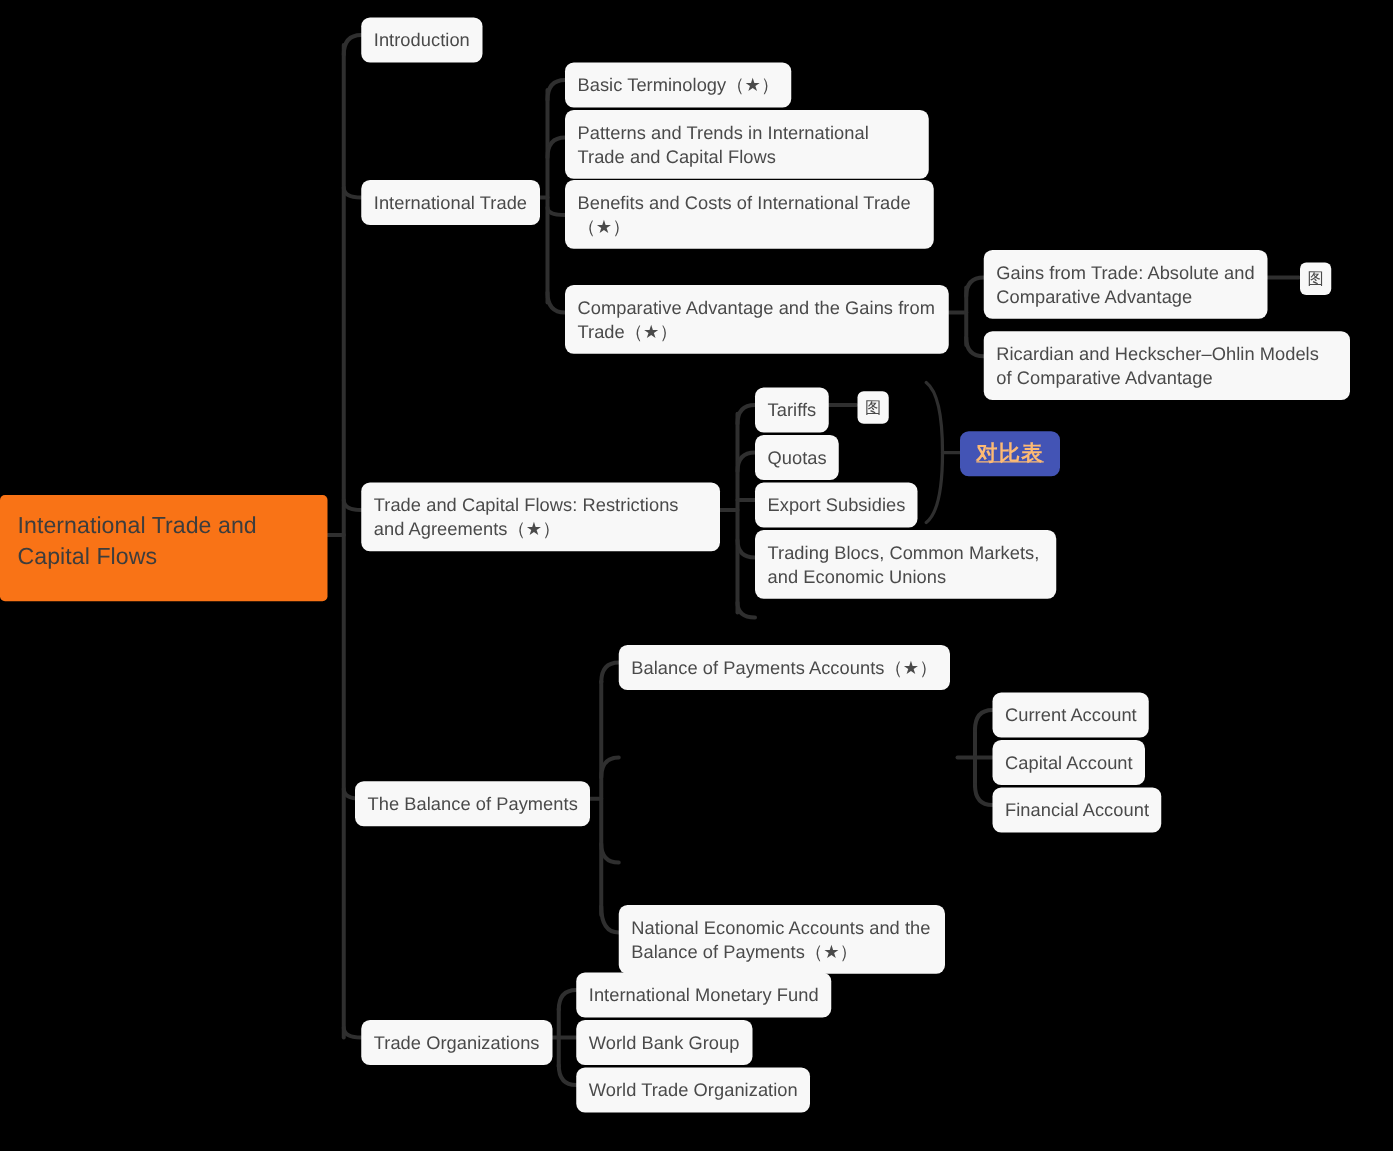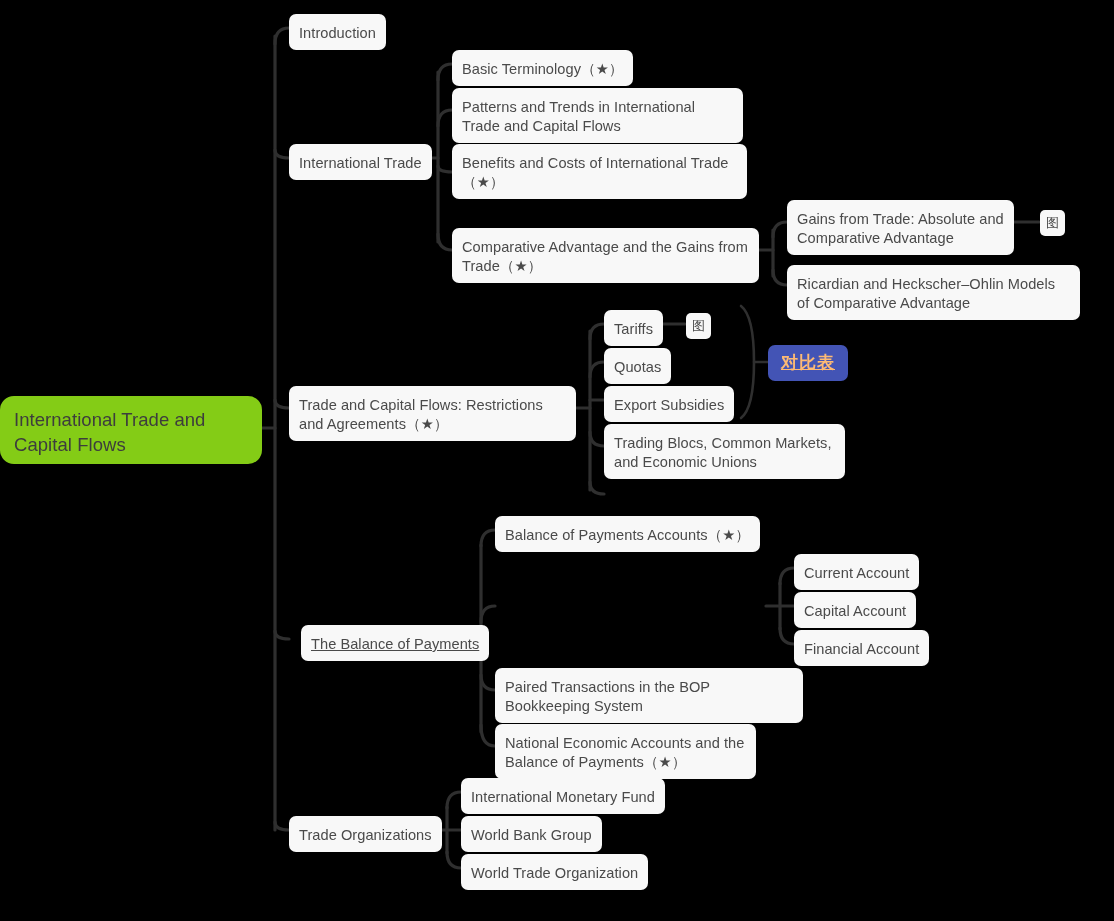--- a/index.html
+++ b/index.html
@@ -30,26 +30,26 @@
     color: #4a4a4a;
     border-radius: 7px;
     font-size: 14.6px;
     line-height: 19px;
     padding: 10px 10px 7px 10px;
     letter-spacing: 0.05px;
     white-space: pre-wrap;
     z-index: 2;
   }
   .node.root {
-    background: #84cc16;
+    background: #f97316;
     color: #3d3d3d;
     font-size: 18.5px;
     line-height: 25px;
-    border-radius: 14px;
-    padding: 11px 14px 7px 14px;
+    border-radius: 4px;
+    padding: 11px 14px 24px 14px;
   }
   .node.accent {
     background: #4354b5;
     color: #fdba74;
     font-weight: bold;
     font-size: 17px;
     line-height: 21px;
     border-radius: 7px;
     padding: 7px 13px 8px 13px;
     letter-spacing: 1px;
@@ -130,21 +130,21 @@
   </svg>
 
   <div class="node root" style="left:0px; top:396px; width:262px;">International Trade and Capital Flows</div>
 
   <div class="node" style="left:289px; top:14px;">Introduction</div>
 
   <div class="node" style="left:289px; top:144px;">International Trade</div>
 
   <div class="node" style="left:289px; top:386px; width:287px;">Trade and Capital Flows: Restrictions and Agreements（★）</div>
 
-  <div class="node" style="left:301px; top:625px;text-decoration:underline;">The Balance of Payments</div>
+  <div class="node" style="left:284px; top:625px;">The Balance of Payments</div>
 
   <div class="node" style="left:289px; top:816px;">Trade Organizations</div>
 
   <div class="node" style="left:452px; top:50px;">Basic Terminology（★）</div>
 
   <div class="node" style="left:452px; top:88px; width:291px;">Patterns and Trends in International Trade and Capital Flows</div>
 
   <div class="node" style="left:452px; top:144px; width:295px;">Benefits and Costs of International Trade（★）</div>
 
   <div class="node" style="left:452px; top:228px; width:307px;">Comparative Advantage and the Gains from Trade（★）</div>
@@ -164,21 +164,20 @@
   <div class="node" style="left:604px; top:386px;">Export Subsidies</div>
 
   <div class="node" style="left:604px; top:424px; width:241px;">Trading Blocs, Common Markets, and Economic Unions</div>
 
 
   <div class="node accent" style="left:768px; top:345px;">对比表</div>
 
   <div class="node" style="left:495px; top:516px;">Balance of Payments Accounts（★）</div>
 
 
-  <div class="node" style="left:495px; top:668px; width:308px;">Paired Transactions in the BOP Bookkeeping System</div>
 
   <div class="node" style="left:495px; top:724px; width:261px;">National Economic Accounts and the Balance of Payments（★）</div>
 
   <div class="node" style="left:794px; top:554px;">Current Account</div>
 
   <div class="node" style="left:794px; top:592px;">Capital Account</div>
 
   <div class="node" style="left:794px; top:630px;">Financial Account</div>
 
   <div class="node" style="left:461px; top:778px;">International Monetary Fund</div>

